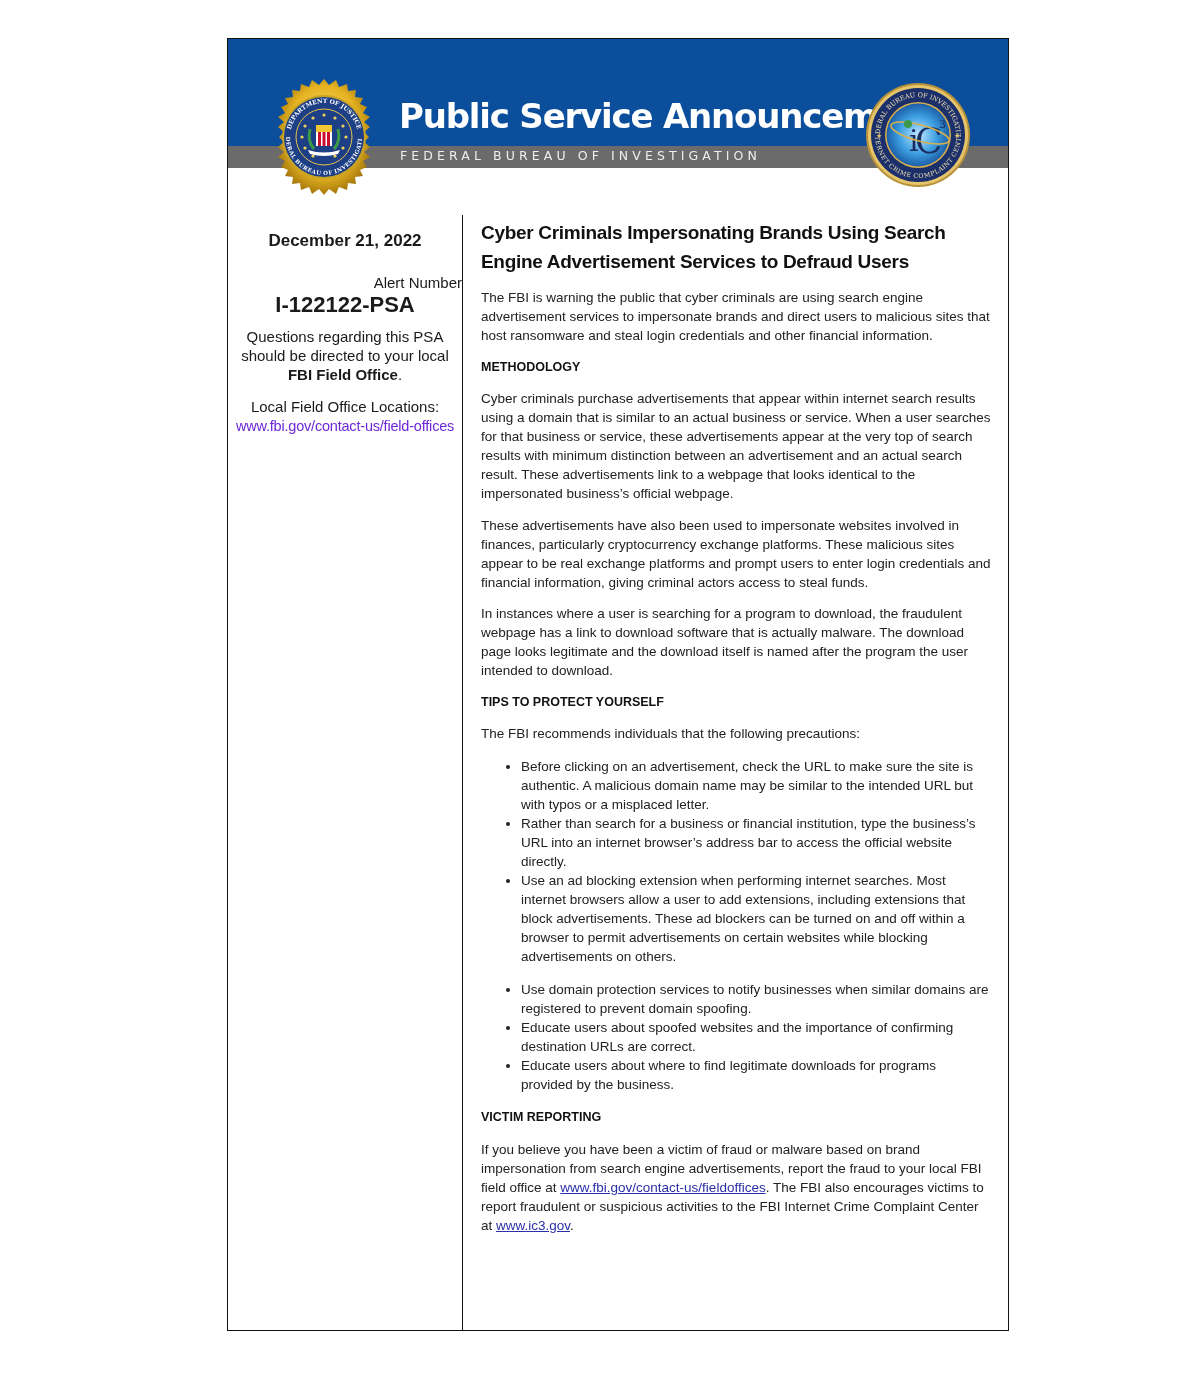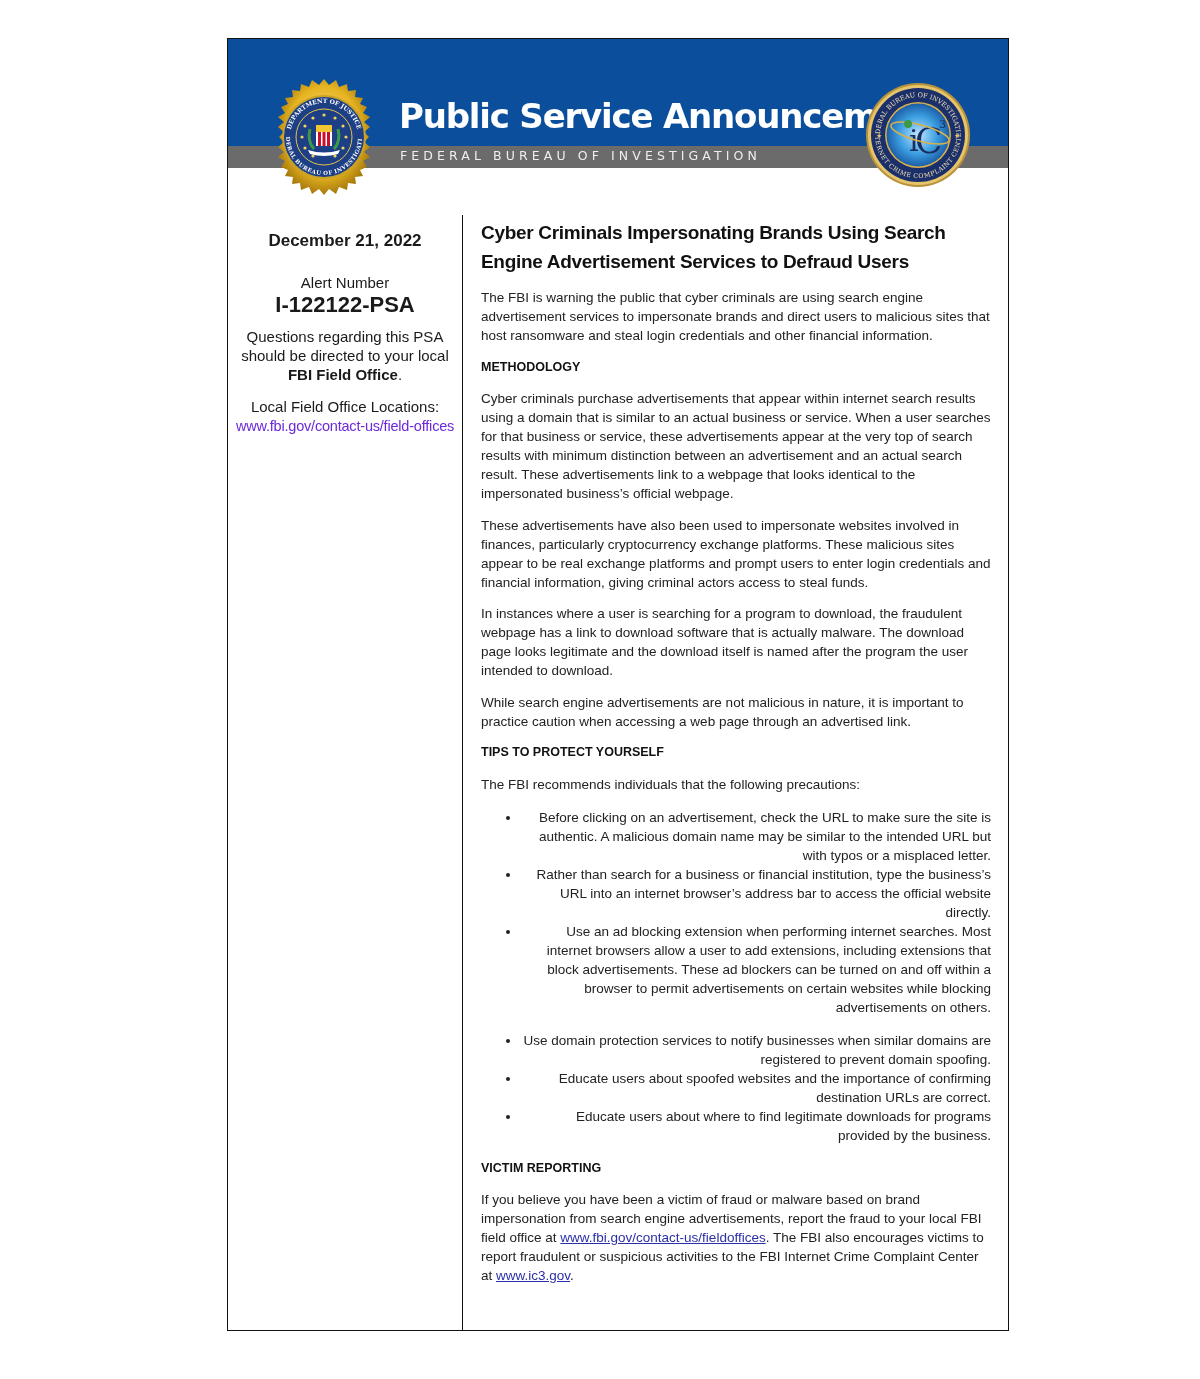--- a/index.html
+++ b/index.html
@@ -10,33 +10,33 @@
     .banner-gray { position:absolute; left:0; top:107px; width:780px; height:22px; background:#6b6b6b; }
     .banner-title { position:absolute; left:171px; top:60px; font-family:"DejaVu Sans", sans-serif; font-weight:bold; font-size:34px; letter-spacing:-1.2px; color:#ffffff; line-height:1; }
     .banner-sub { position:absolute; left:172px; top:111px; font-family:"DejaVu Sans", sans-serif; font-size:12.5px; letter-spacing:4.1px; color:#eeeeee; line-height:1; }
     .seal-fbi { position:absolute; left:36px; top:38px; width:120px; height:120px; }
     .seal-ic3 { position:absolute; left:636px; top:42px; width:108px; height:108px; }
 
     .divider { position:absolute; left:234px; top:176px; width:1px; height:1116px; background:#111; }
 
     .left-col { position:absolute; left:0; top:176px; width:234px; text-align:center; font-size:15px; line-height:19px; color:#1a1a1a; }
     .date { font-weight:bold; font-size:17px; margin-top:16px; }
-    .alert-label { margin-top:23px; }
+    .alert-label { margin-top:23px;text-align:right; }
     .alert-num { font-weight:bold; font-size:22px; margin-top:3px; }
     .questions { margin-top:13px; }
     .questions b { font-weight:bold; }
     .loc-label { margin-top:13px; }
     .loc-link { color:#6d28d9; text-decoration:none; font-size:14.5px; letter-spacing:-0.2px; white-space:nowrap;text-align:right; }
 
     .main { position:absolute; left:253px; top:176px; width:510px; font-size:13.5px; line-height:19px; color:#222; }
     .title { font-weight:bold; font-size:19px; line-height:29px; color:#111; margin:0; margin-top:3px; letter-spacing:-0.3px; }
     .main p { margin:0 0 12.5px 0; }
     .main p.intro { margin-top:12px; }
     .section-head { font-weight:bold; font-size:12.5px; margin:0 0 12.5px 0; color:#111; }
-    .main ul { margin:14px 0 14px 0; padding-left:40px;text-align:right; }
+    .main ul { margin:14px 0 14px 0; padding-left:40px; }
     .main li { margin:0; padding-left:0; }
     a.inline-link { color:#2b2fa8; text-decoration:underline; }
   </style>
 </head>
 <body>
 
 <div class="page">
 
   <div class="banner">
     <div class="banner-blue"></div>
@@ -136,21 +136,20 @@
   </div>
 
   <div class="main">
     <h1 class="title">Cyber Criminals Impersonating Brands Using Search Engine Advertisement Services to Defraud Users</h1>
     <p class="intro">The FBI is warning the public that cyber criminals are using search engine advertisement services to impersonate brands and direct users to malicious sites that host ransomware and steal login credentials and other financial information.</p>
 
     <div class="section-head">METHODOLOGY</div>
     <p>Cyber criminals purchase advertisements that appear within internet search results using a domain that is similar to an actual business or service. When a user searches for that business or service, these advertisements appear at the very top of search results with minimum distinction between an advertisement and an actual search result. These advertisements link to a webpage that looks identical to the impersonated business’s official webpage.</p>
     <p>These advertisements have also been used to impersonate websites involved in finances, particularly cryptocurrency exchange platforms. These malicious sites appear to be real exchange platforms and prompt users to enter login credentials and financial information, giving criminal actors access to steal funds.</p>
     <p>In instances where a user is searching for a program to download, the fraudulent webpage has a link to download software that is actually malware. The download page looks legitimate and the download itself is named after the program the user intended to download.</p>
-    <p>While search engine advertisements are not malicious in nature, it is important to practice caution when accessing a web page through an advertised link.</p>
 
     <div class="section-head">TIPS TO PROTECT YOURSELF</div>
     <p style="margin-bottom:0">The FBI recommends individuals that the following precautions:</p>
     <ul>
       <li>Before clicking on an advertisement, check the URL to make sure the site is authentic. A malicious domain name may be similar to the intended URL but with typos or a misplaced letter.</li>
       <li>Rather than search for a business or financial institution, type the business’s URL into an internet browser’s address bar to access the official website directly.</li>
       <li>Use an ad blocking extension when performing internet searches. Most internet browsers allow a user to add extensions, including extensions that block advertisements. These ad blockers can be turned on and off within a browser to permit advertisements on certain websites while blocking advertisements on others.</li>
     </ul>
     <ul>
       <li>Use domain protection services to notify businesses when similar domains are registered to prevent domain spoofing.</li>

